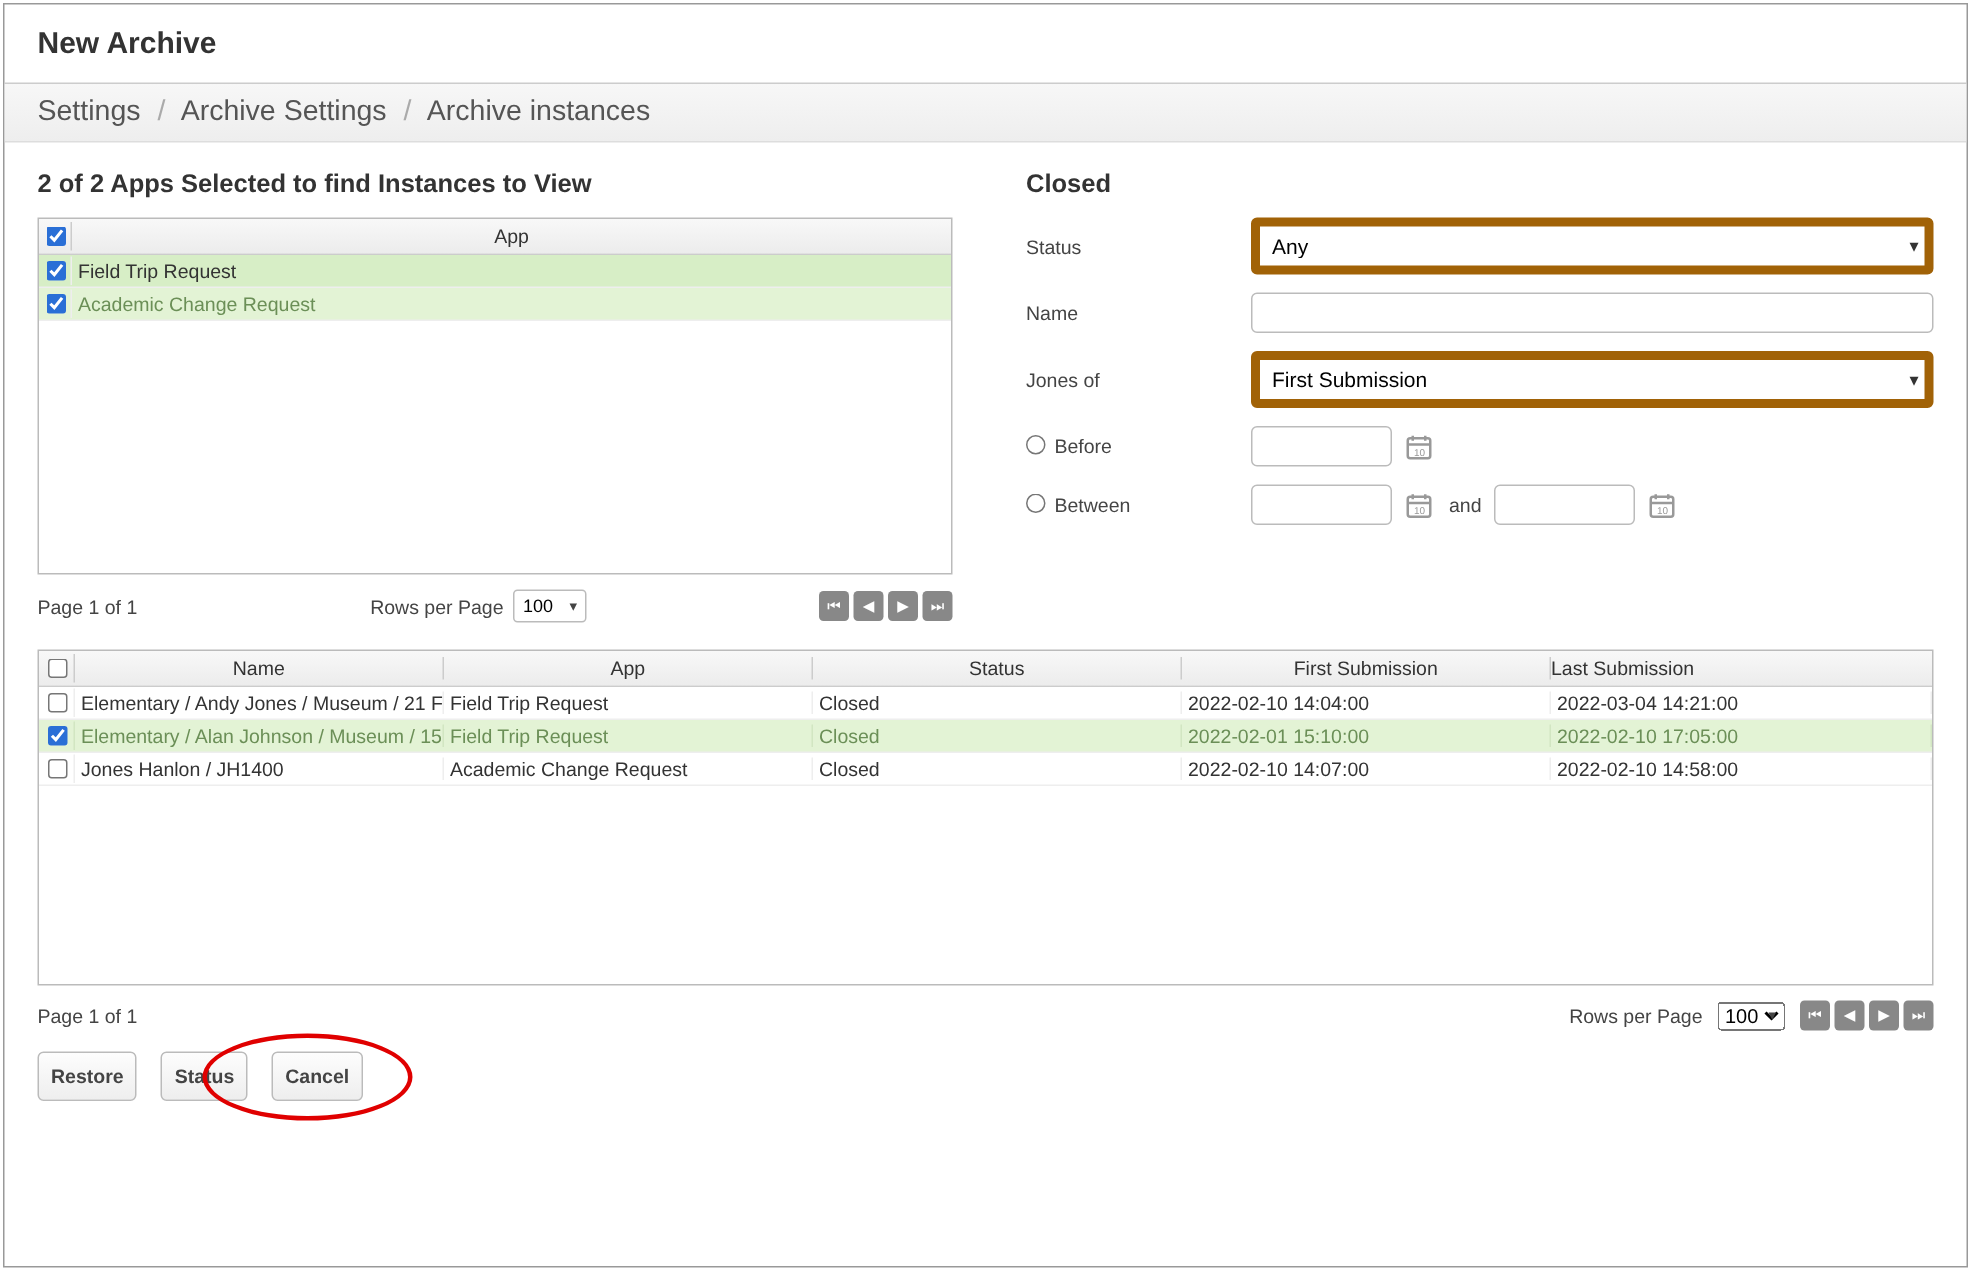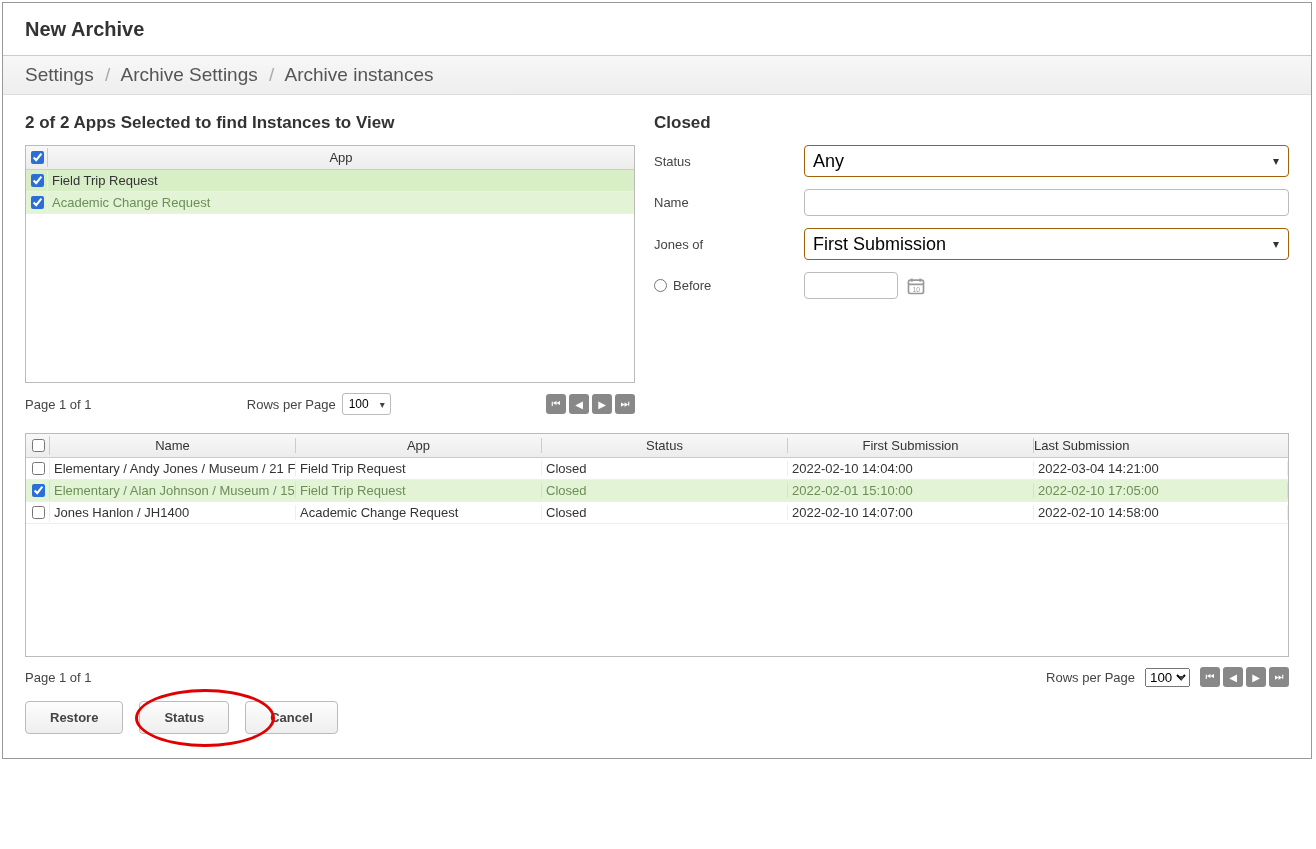--- a/index.html
+++ b/index.html
@@ -7,21 +7,21 @@
     margin: 0; padding: 0;
     font-family: Arial, Helvetica, sans-serif;
     font-size: 13px;
     color: #333;
     background: #fff;
   }
   .window {
     border: 1px solid #999;
     margin: 2px;
     width: 1310px;
-    height: 757px;
+    height: 843px;
     overflow: hidden;
     background:#fff;
   }
   .title {
     font-size: 20px;
     font-weight: bold;
     padding: 15px 22px 14px 22px;
     border-bottom: 1px solid #ccc;
     color:#333;
   }
@@ -29,21 +29,21 @@
     background: linear-gradient(#f7f7f7,#eee);
     border-bottom: 1px solid #ddd;
     padding: 8px 22px;
     font-size: 19px;
     color:#555;
   }
   .breadcrumb .sep { color:#aaa; padding:0 6px; }
   .main {
     display: flex;
     padding: 18px 22px 0 22px;
-    gap: 19px;
+    gap: 49px;
   }
   .left-panel { flex: 0 0 610px; }
   .right-panel { flex: 1; }
   h2.section {
     font-size: 17px;
     font-weight: bold;
     margin: 0 0 12px 0;
     color:#333;
   }
   .apps-table-wrap {
@@ -108,24 +108,24 @@
     margin-bottom:12px;
   }
   .filter-label {
     width:150px;
     font-size:13px;
     color:#444;
   }
   .filter-control { flex:1; }
   .dropdown {
     width:100%;
-    border:1px solid #a16207;
+    border:6px solid #a16207;
     border-radius:4px;
     padding:5px 26px 5px 8px;
-    font-size:18px;
+    font-size:14px;
     appearance:none;
     background:#fff;
     position:relative;
   }
   .dropdown-wrap { position:relative; }
   .dropdown-wrap .chev { position:absolute; right:10px; top:50%; transform:translateY(-50%); pointer-events:none; font-size:12px; color:#333; }
   .text-input {
     width:100%;
     border:1px solid #bbb;
     border-radius:4px;
@@ -134,21 +134,21 @@
     background:#fff;
   }
   .radio-row {
     display:flex;
     align-items:center;
     margin-bottom:12px;
   }
   .radio-row .rcell {
     width:150px;
     display:flex;
-    align-items:center;
+    align-items:flex-start;
     gap:6px;
     color:#444;
   }
   .radio-row input[type=radio]{ margin:0; }
   .date-small {
     width:94px;
     border:1px solid #bbb;
     border-radius:4px;
     padding:5px 8px;
     font-size:13px;
@@ -218,21 +218,21 @@
     padding:14px 22px;
     display:flex;
     gap:16px;
     align-items:center;
     position:relative;
   }
   .btn{
     border:1px solid #bbb;
     background:linear-gradient(#fdfdfd,#eee);
     border-radius:4px;
-    padding:8px 24px;
+    padding:8px 8px;
     font-size:13px;
     font-weight:bold;
     color:#444;
     cursor:pointer;
   }
   .highlight-oval{
     position:absolute;
     border:3px solid #e00000;
     border-radius:50%;
     width:140px;
@@ -338,20 +338,43 @@
         <input class="date-small" type="text" style="">
         <span class="cal-icon">
           <svg width="20" height="20" viewBox="0 0 24 24" fill="none" stroke="#999" stroke-width="2">
               <rect x="3" y="5" width="18" height="16" rx="2"></rect>
               <path d="M7 3v4M17 3v4M3 10h18"></path>
               <text x="8" y="19" font-size="8" fill="#999" stroke="none">10</text>
             </svg>
         </span>
       </div>
 
+      <div class="radio-row">
+        <div class="rcell">
+          <input type="radio" name="dr" style="">
+          <span>Between</span>
+        </div>
+        <input class="date-small" type="text" style="">
+        <span class="cal-icon">
+          <svg width="20" height="20" viewBox="0 0 24 24" fill="none" stroke="#999" stroke-width="2">
+              <rect x="3" y="5" width="18" height="16" rx="2"></rect>
+              <path d="M7 3v4M17 3v4M3 10h18"></path>
+              <text x="8" y="19" font-size="8" fill="#999" stroke="none">10</text>
+            </svg>
+        </span>
+        <span class="and-text">and</span>
+        <input class="date-small" type="text" style="">
+        <span class="cal-icon">
+          <svg width="20" height="20" viewBox="0 0 24 24" fill="none" stroke="#999" stroke-width="2">
+              <rect x="3" y="5" width="18" height="16" rx="2"></rect>
+              <path d="M7 3v4M17 3v4M3 10h18"></path>
+              <text x="8" y="19" font-size="8" fill="#999" stroke="none">10</text>
+            </svg>
+        </span>
+      </div>
 
     </div>
   </div>
 
   <div class="lower">
 
     <div class="inst-table-wrap">
       <div class="inst-header">
         <div class="col-chk"><input type="checkbox" style=""></div>
         <div class="col-name">Name</div>

